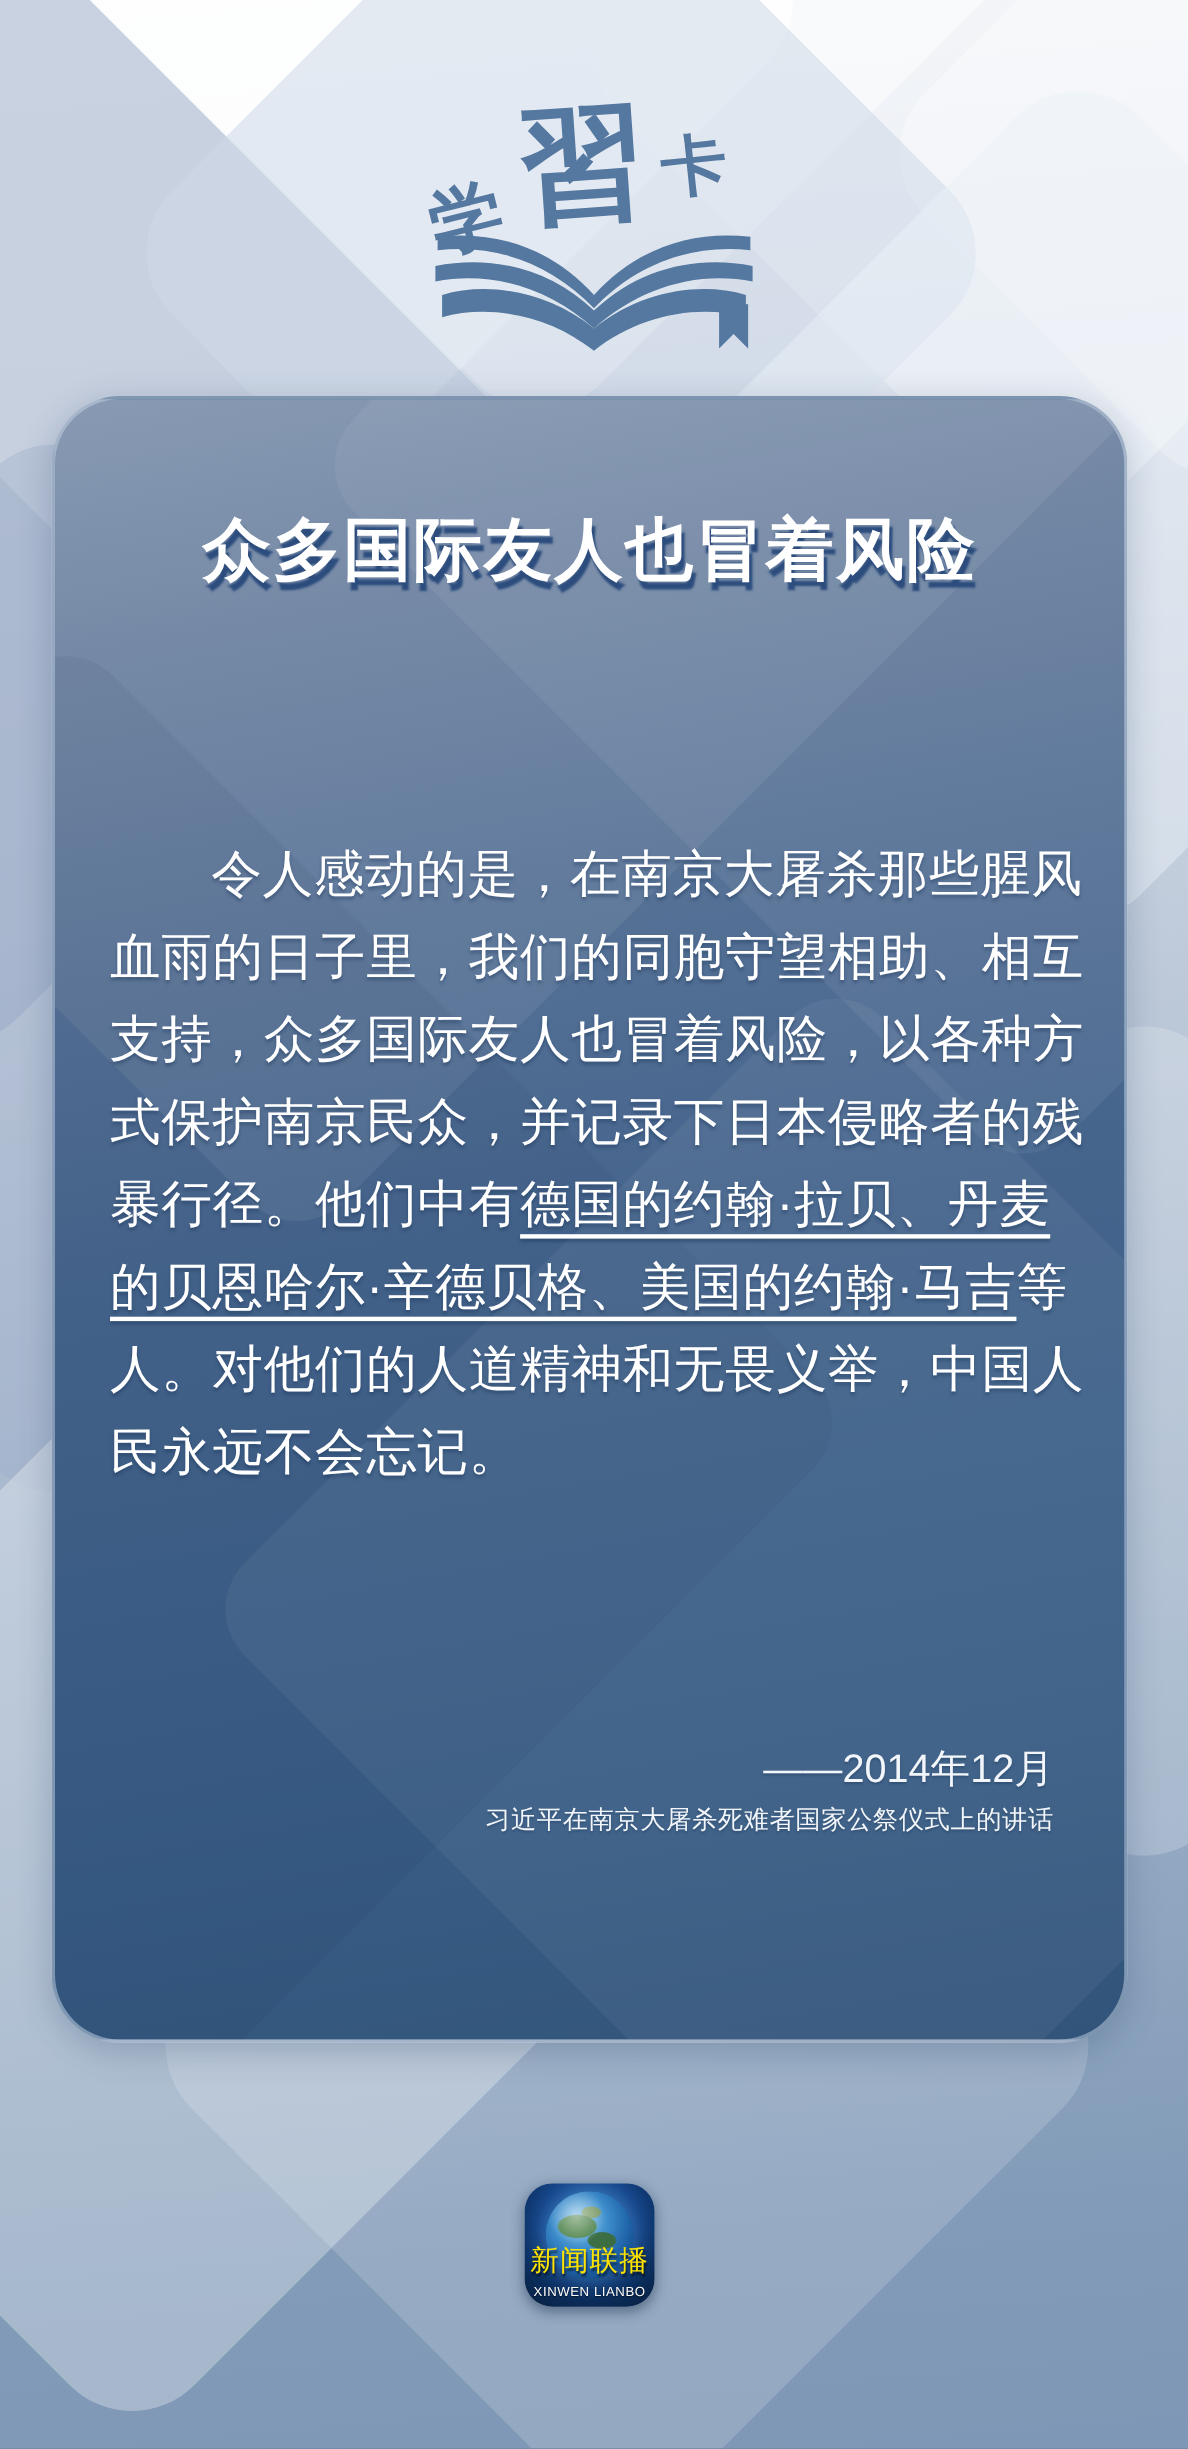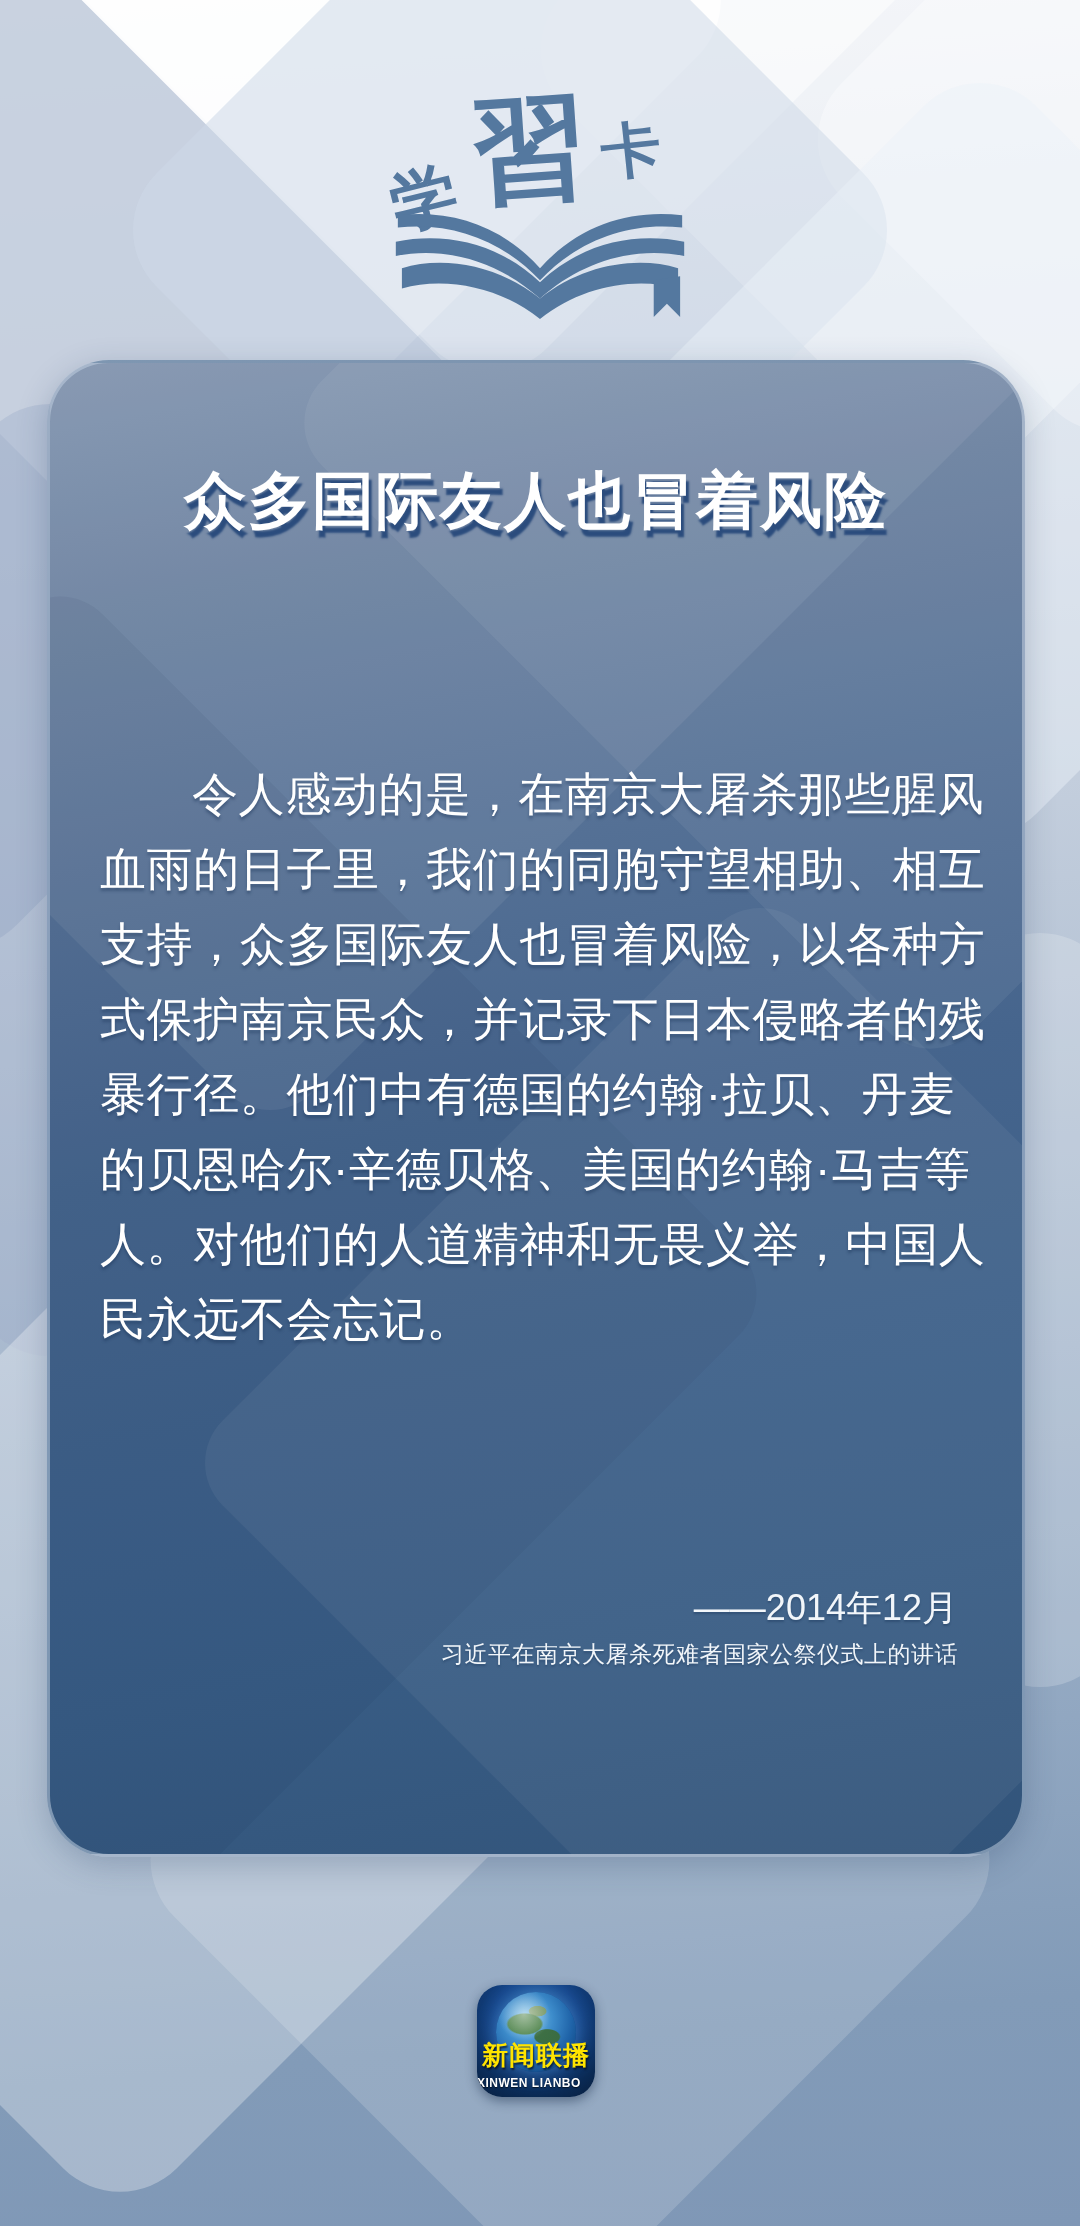--- a/index.html
+++ b/index.html
@@ -48,21 +48,21 @@
     color:#ffffff;font-size:62px;font-weight:700;line-height:106px;letter-spacing:2px;
     text-shadow:3px 7px 2px rgba(39,73,122,0.95);
   }
   .card-body{
     position:absolute;left:50px;top:394px;width:890px;z-index:2;
     color:#ffffff;font-size:46px;line-height:75px;letter-spacing:0.6px;
     text-indent:2em;word-break:break-all;
     text-shadow:0 3px 3px rgba(20,45,80,0.40);
   }
   .card-body .uline{
-    text-decoration-thickness:4px;
+    text-decoration:underline;text-decoration-thickness:4px;
     text-underline-offset:12px;text-decoration-skip-ink:none;margin-top:36px;
   }
   .attribution{
     position:absolute;left:0;top:1222px;width:100%;padding-right:64px;z-index:2;
     text-align:right;color:#f2f6fa;line-height:46px;
     text-shadow:0 2px 2px rgba(20,45,80,0.35);
   }
   .attr-date{font-size:36px;}
   .attr-src{font-size:23px;letter-spacing:0.5px;}
   
@@ -77,26 +77,26 @@
     background:
       radial-gradient(circle at 35% 28%,rgba(255,255,255,0.50) 0%,rgba(255,255,255,0) 34%),
       radial-gradient(ellipse 30px 18px at 36% 40%,rgba(74,127,63,0.95) 0 55%,transparent 62%),
       radial-gradient(ellipse 22px 13px at 64% 56%,rgba(60,107,53,0.9) 0 55%,transparent 62%),
       radial-gradient(ellipse 15px 9px at 52% 24%,rgba(122,150,88,0.9) 0 55%,transparent 62%),
       radial-gradient(circle at 40% 35%,#7fc4e8 0%,#3d8ccb 35%,#1f63a8 62%,#104a85 82%,#0b3765 100%);
     box-shadow:0 0 18px rgba(90,160,225,0.55);
   }
   .app-cn{
     position:absolute;left:0;bottom:24px;width:100%;text-align:center;
-    color:#ffe400;font-size:26px;font-weight:700;letter-spacing:1px;
+    color:#ffe400;font-size:26px;font-weight:400;letter-spacing:1px;
     text-shadow:1px 2px 2px rgba(0,0,0,0.65);
   }
   .app-en{
-    position:absolute;left:0;bottom:7px;width:100%;text-align:left;
-    color:#ffffff;font-size:12px;font-weight:700;letter-spacing:0.5px;
+    position:absolute;left:0;bottom:7px;width:100%;text-align:center;
+    color:#ffffff;font-size:12px;font-weight:400;letter-spacing:0.5px;
     text-shadow:0 1px 1px rgba(0,0,0,0.6);
   }
 </style>
 </head>
 <body>
 
 <div class="stage">
 
   <div class="deco d1"></div>
   <div class="deco d2"></div>

